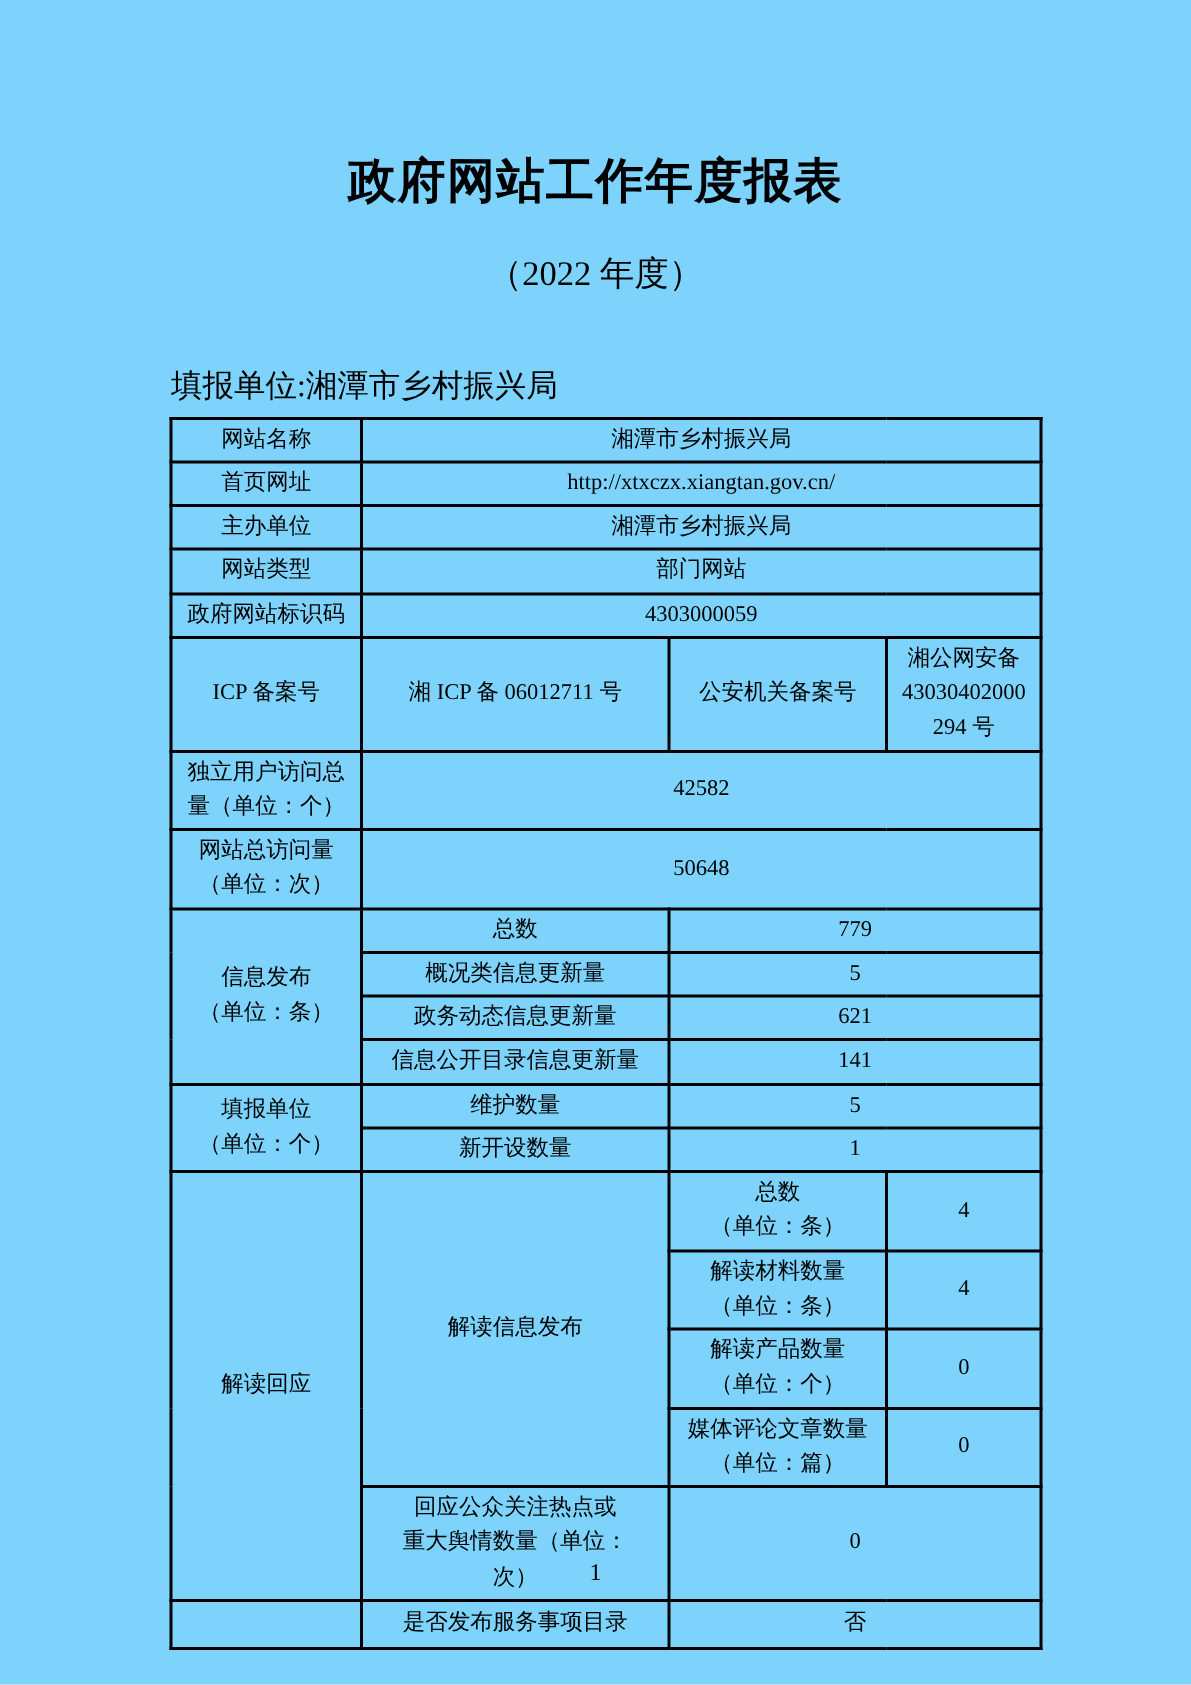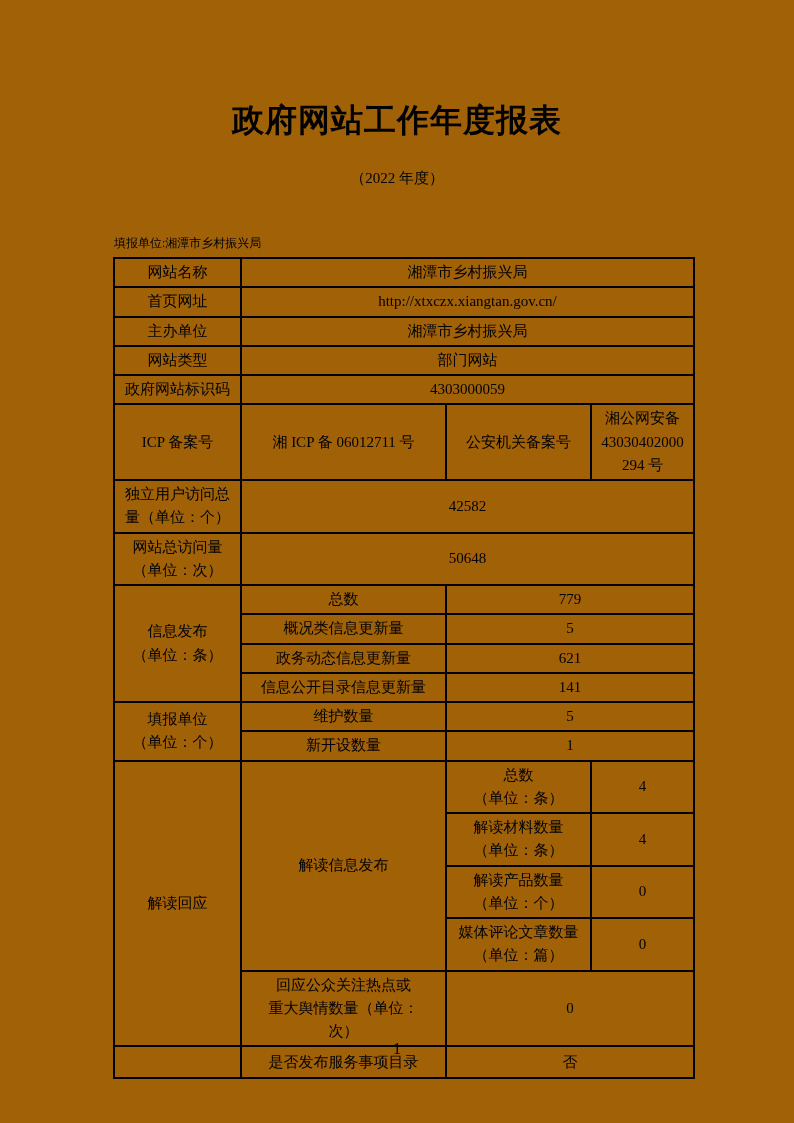--- a/index.html
+++ b/index.html
@@ -2,44 +2,44 @@
 <html><head>
 <meta charset="utf-8">
 <style>
   * { margin: 0; padding: 0; box-sizing: border-box; }
   html, body { background: #e8e8e8; }
   .page {
     position: relative;
     width: 794px;
     height: 1123px;
     margin: 0 auto;
-    background: #a16207;
+    background: #7dd3fc;
     color: #000000;
     font-family: "Liberation Serif", "DejaVu Serif", serif;
     overflow: hidden;
   }
   .title {
     margin-top: 102px;
     font-family: "Liberation Sans", "DejaVu Sans", sans-serif;
     font-size: 32px;
     line-height: 1.15;
     font-weight: bold;
     text-align: center;
     letter-spacing: 1px;
   }
   .subtitle {
     margin-top: 30px;
-    font-size: 15px;
+    font-size: 23px;
     line-height: 1.2;
     text-align: center;
   }
   .reporting-unit {
     margin-top: 49px;
     margin-left: 114px;
-    font-size: 12px;
+    font-size: 21px;
     line-height: 1.2;
     text-align: left;
   }
   table.report-table {
     margin-top: 7px;
     margin-left: 113px;
     width: 580px;
     border-collapse: collapse;
     table-layout: fixed;
   }

